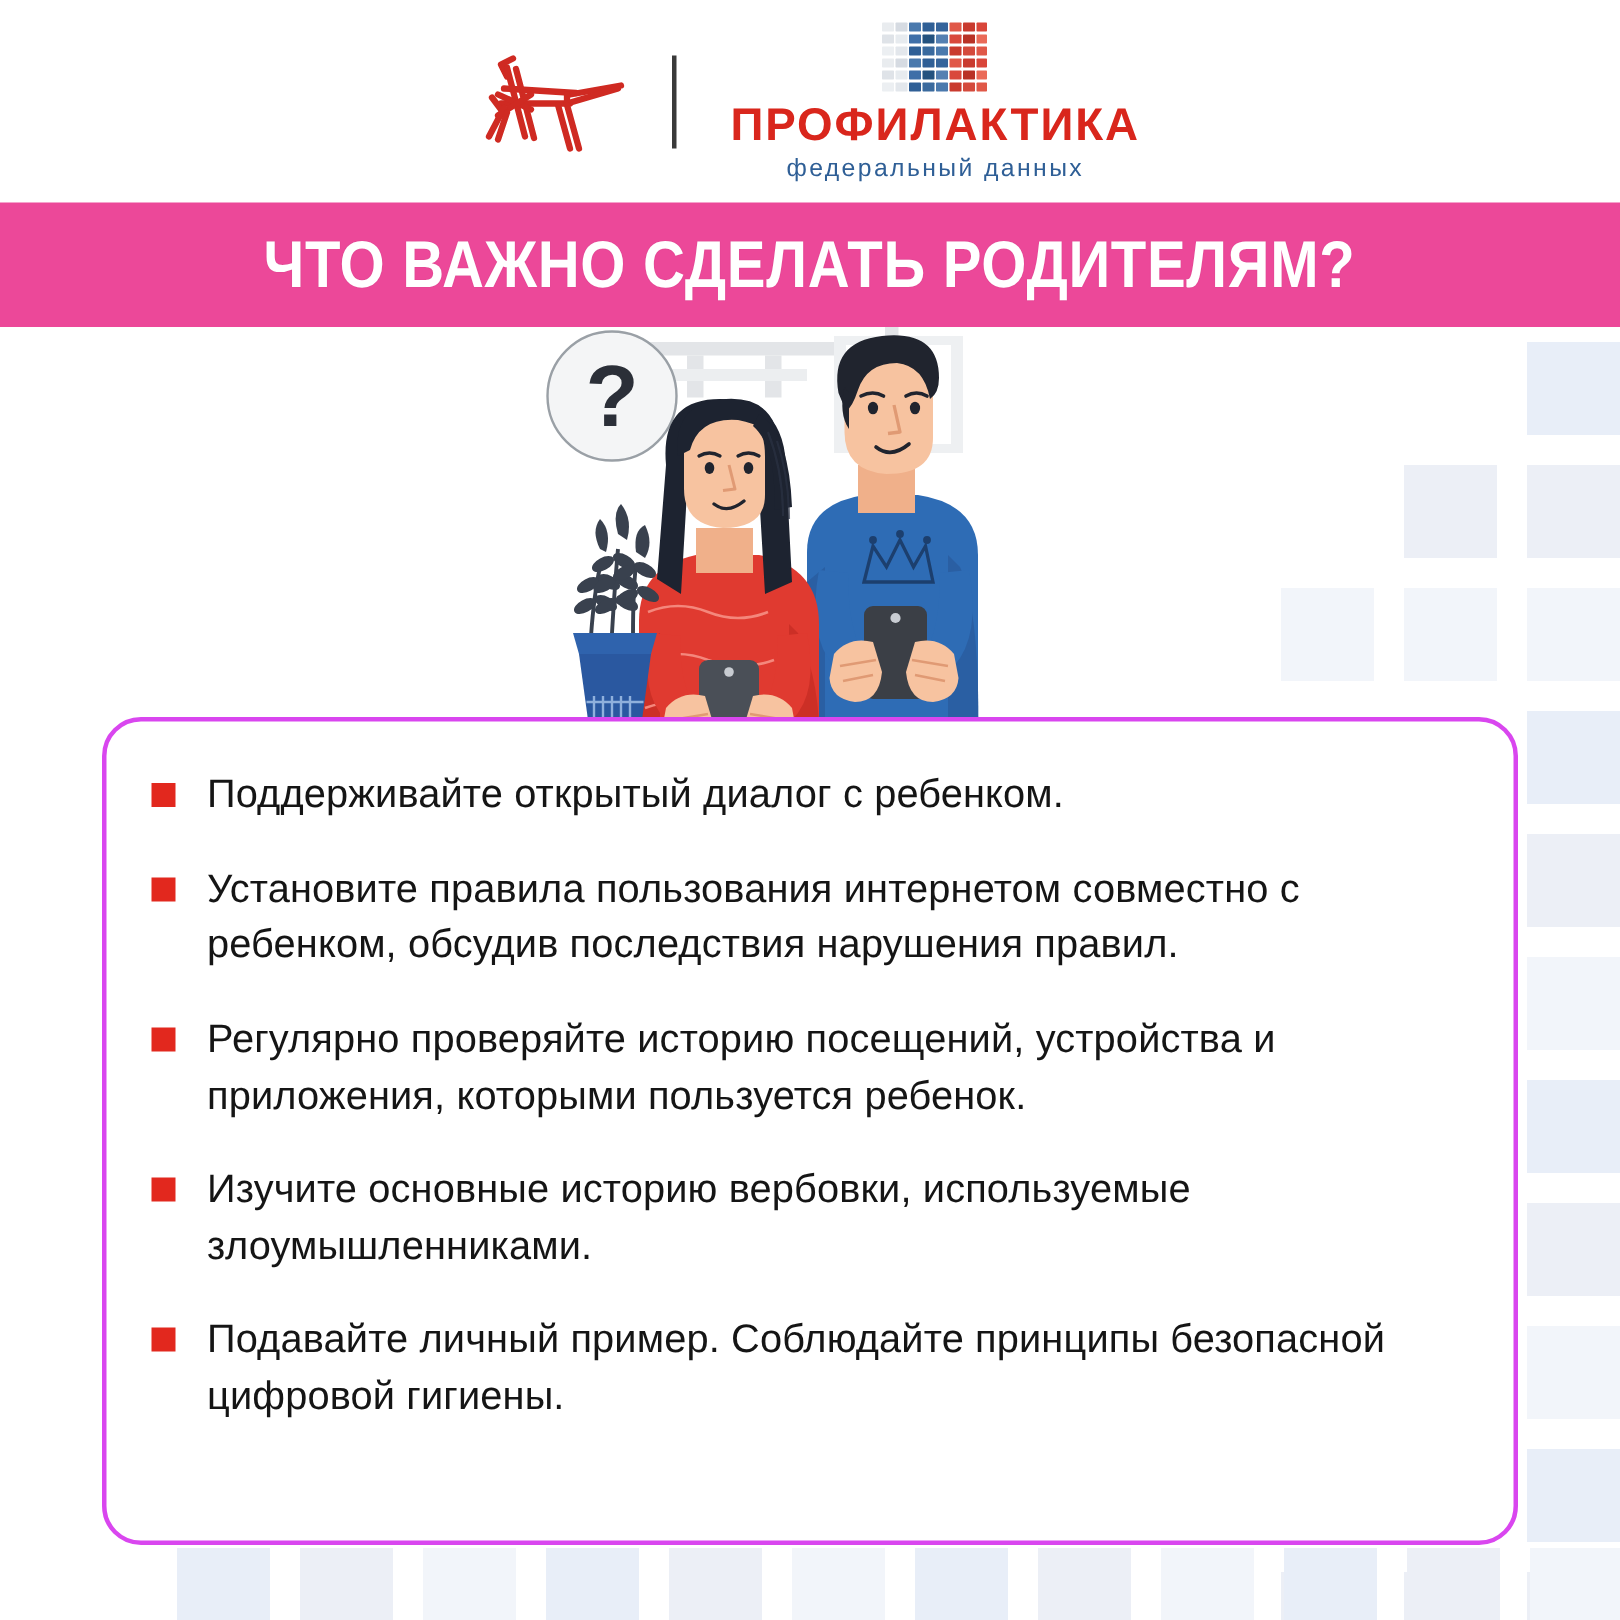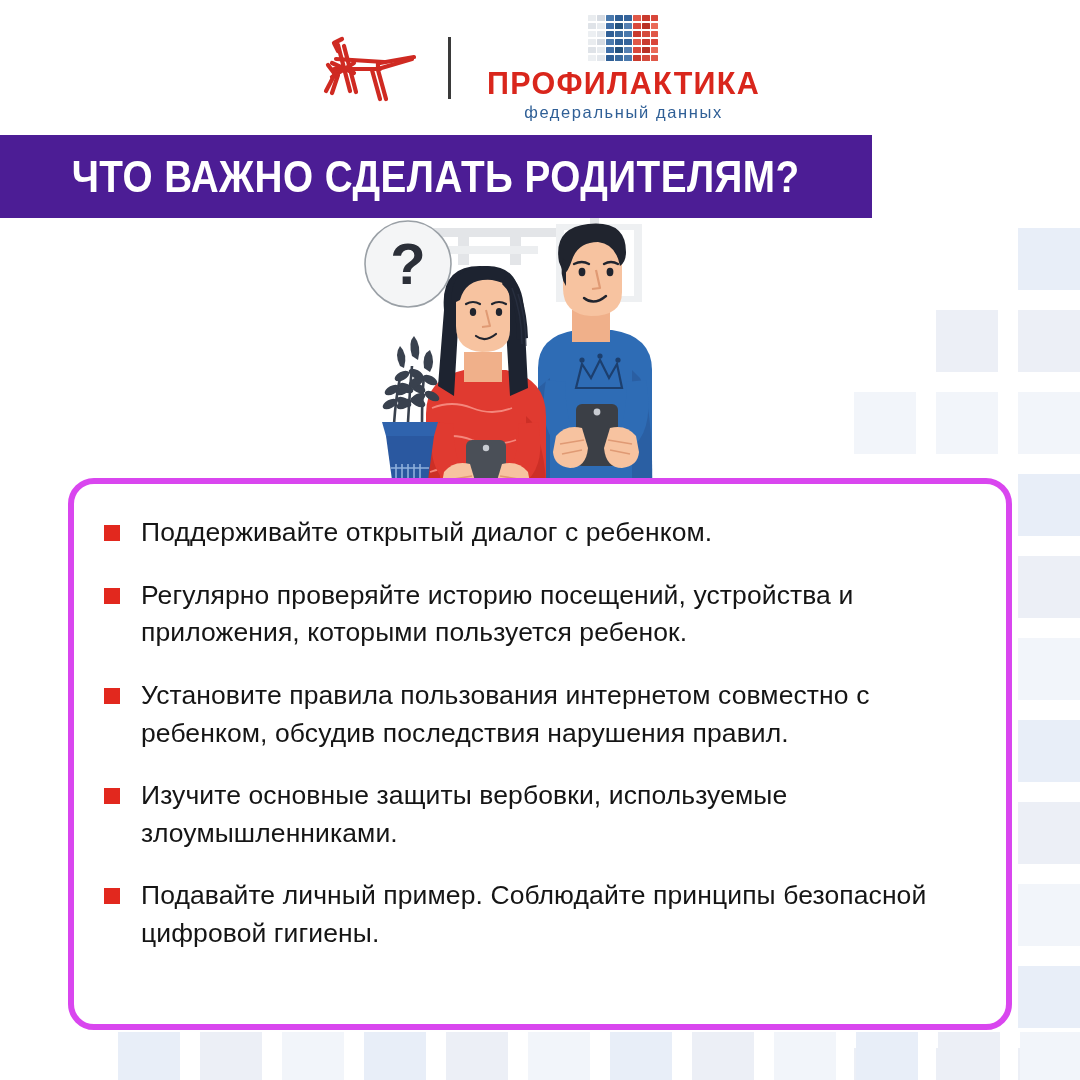--- a/index.html
+++ b/index.html
@@ -87,23 +87,23 @@
     font-size: 16.5px;
     letter-spacing: 1.6px;
     color: #2f5f96;
     line-height: 1;
   }
 
   
   .title-banner {
     position: absolute;
     top: 135px; left: 0;
-    width: 872px;
+    width: 1080px;
     height: 83px;
-    background: #4c1d95;
+    background: #ec4899;
     z-index: 4;
     display: flex;
     align-items: center;
     justify-content: center;
   }
   .title-banner h1 {
     margin: 0;
     color: #ffffff;
     font-size: 44px;
     font-weight: bold;
@@ -127,21 +127,21 @@
 
   
   .card {
     position: absolute;
     left: 68px;
     top: 478px;
     width: 944px;
     height: 552px;
     box-sizing: border-box;
     background: #ffffff;
-    border: 6px solid #d946ef;
+    border: 3px solid #d946ef;
     border-radius: 26px;
     z-index: 5;
     padding: 30px 44px 30px 30px;
   }
 
   .bullet-list {
     list-style: none;
     margin: 0;
     padding: 0;
   }
@@ -433,29 +433,29 @@
   </div>
 
   <div class="card">
     <ul class="bullet-list" id="bulletList">
         <li class="bullet-item">
           <span class="bullet-marker"></span>
           <span class="bullet-text">Поддерживайте открытый диалог с ребенком.</span>
         </li>
         <li class="bullet-item">
           <span class="bullet-marker"></span>
+          <span class="bullet-text">Установите правила пользования интернетом совместно с ребенком, обсудив последствия нарушения правил.</span>
+        </li>
+        <li class="bullet-item">
+          <span class="bullet-marker"></span>
           <span class="bullet-text">Регулярно проверяйте историю посещений, устройства и приложения, которыми пользуется ребенок.</span>
         </li>
         <li class="bullet-item">
           <span class="bullet-marker"></span>
-          <span class="bullet-text">Установите правила пользования интернетом совместно с ребенком, обсудив последствия нарушения правил.</span>
-        </li>
-        <li class="bullet-item">
-          <span class="bullet-marker"></span>
-          <span class="bullet-text">Изучите основные защиты вербовки, используемые злоумышленниками.</span>
+          <span class="bullet-text">Изучите основные историю вербовки, используемые злоумышленниками.</span>
         </li>
         <li class="bullet-item">
           <span class="bullet-marker"></span>
           <span class="bullet-text">Подавайте личный пример. Соблюдайте принципы безопасной цифровой гигиены.</span>
         </li>
       </ul>
   </div>
 
 </div>
 

